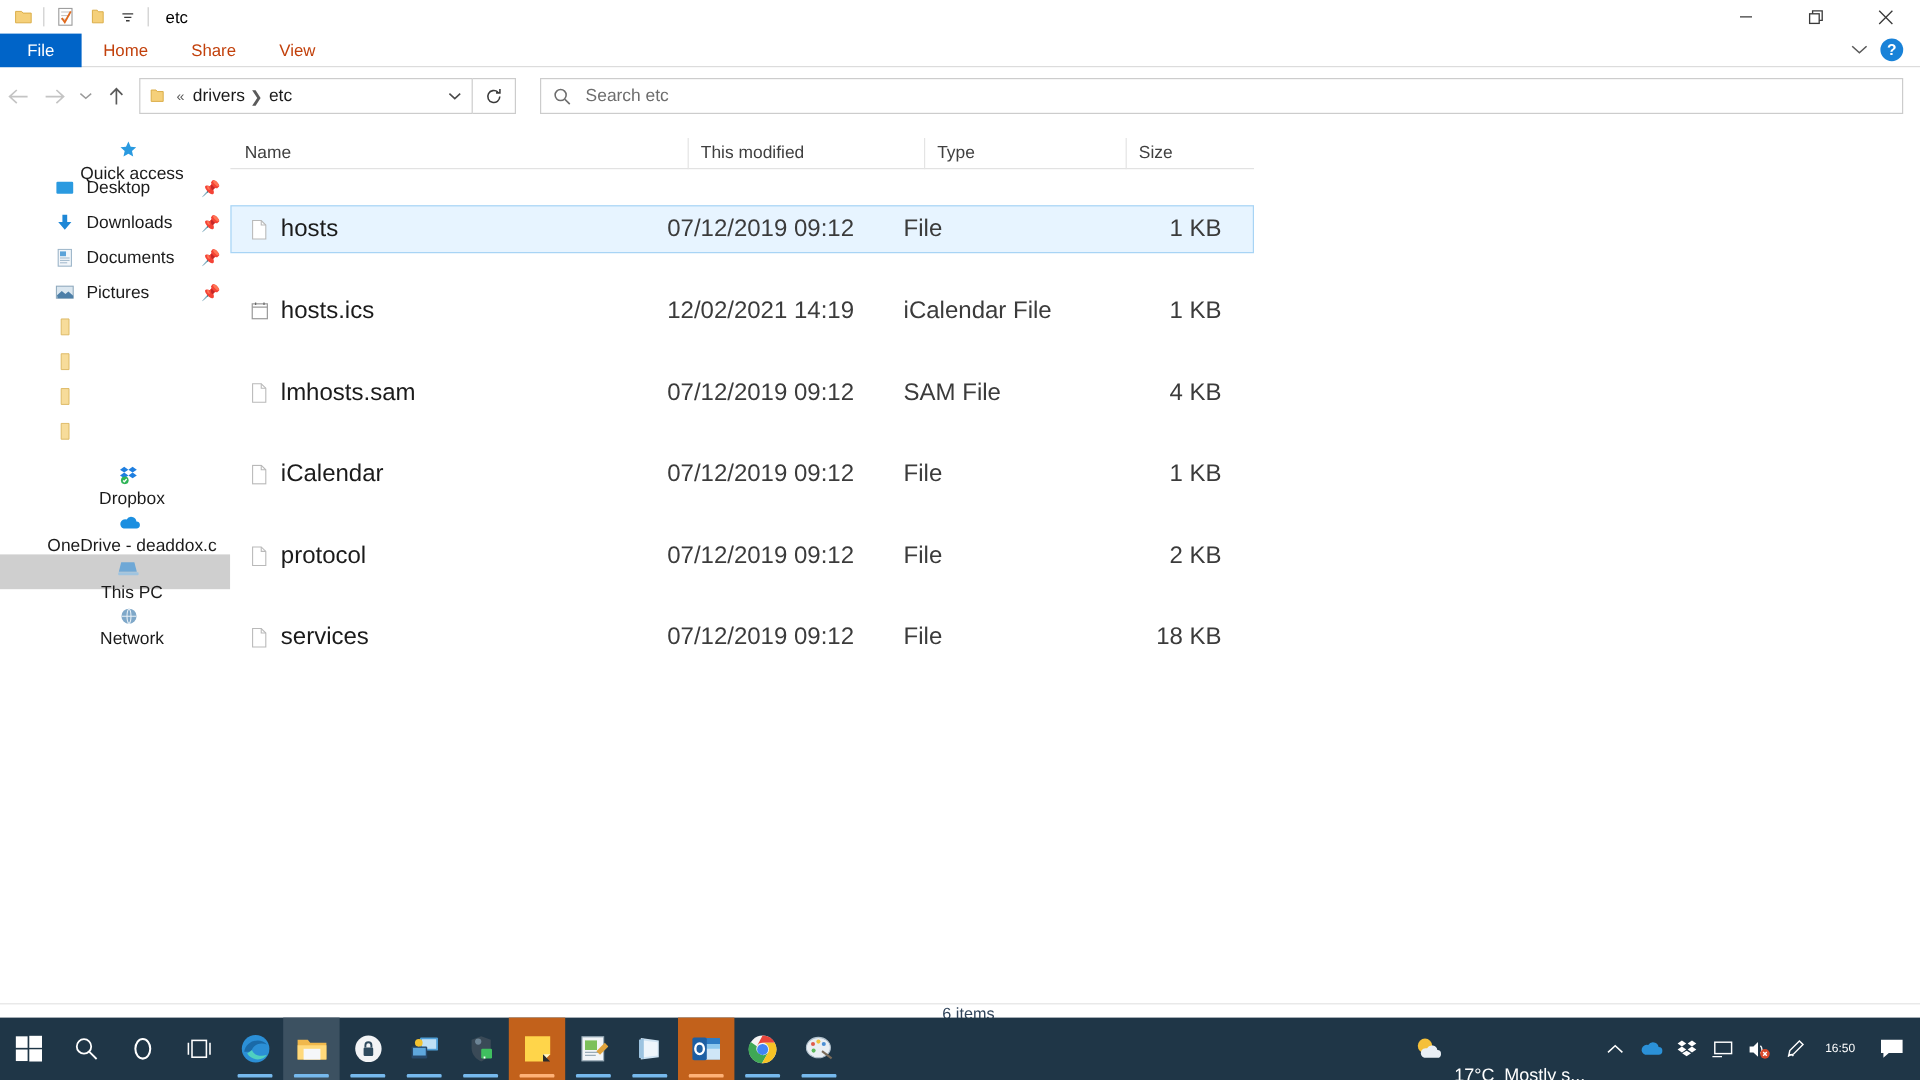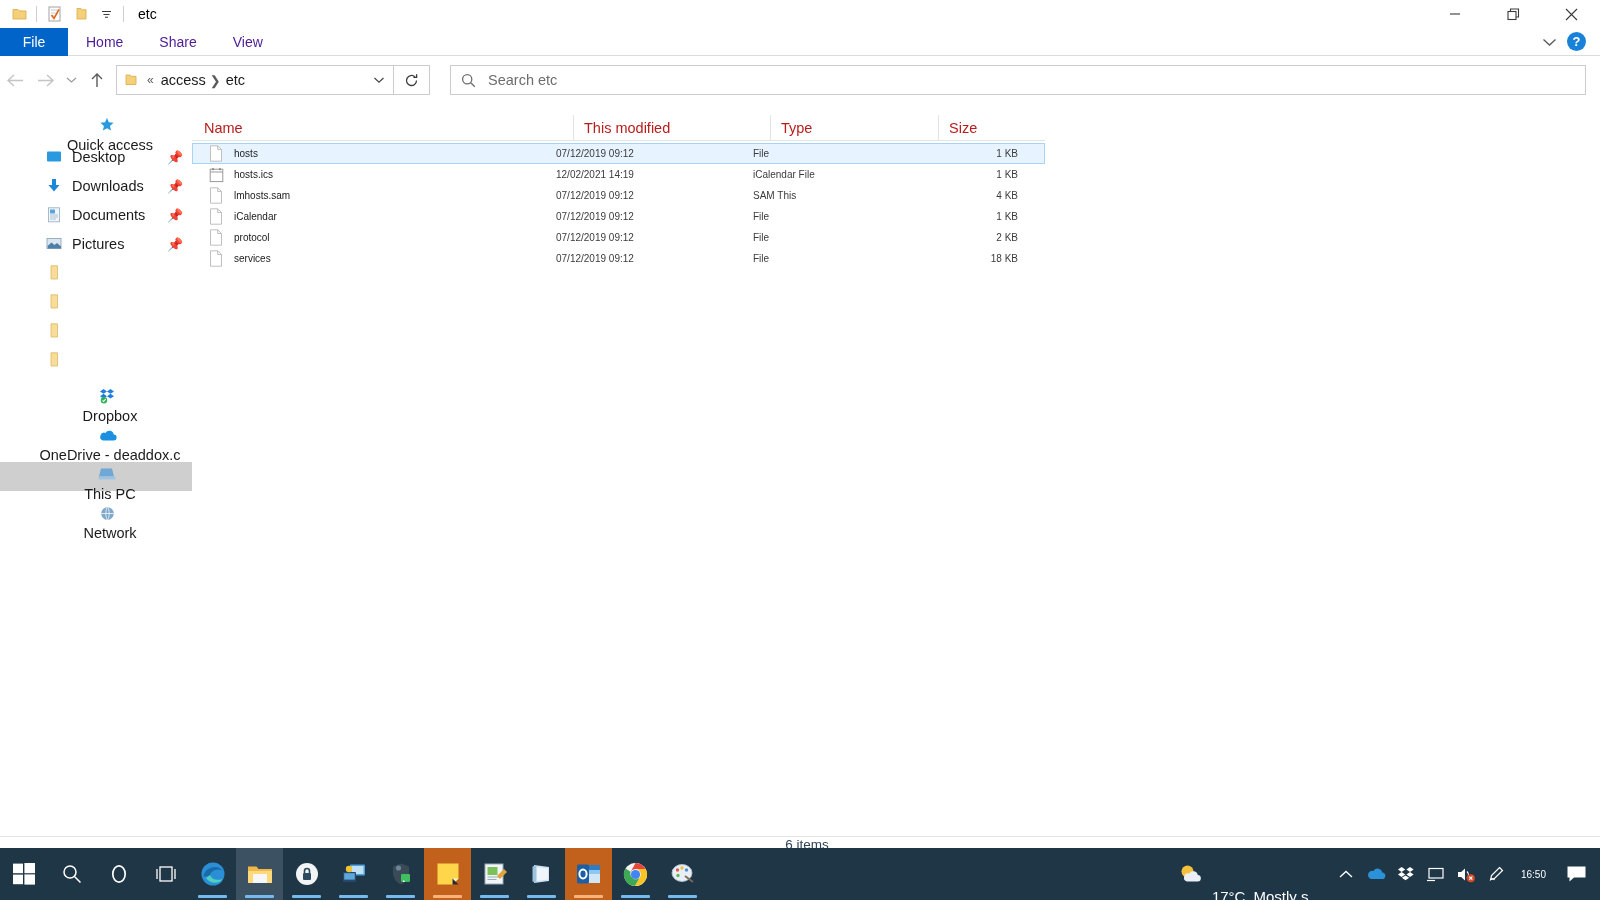--- a/index.html
+++ b/index.html
@@ -31,21 +31,21 @@
   }
 
   
   .ribbon {
     position: absolute; left: 0; top: 28px; width: 1600px; height: 28px;
     background: #ffffff; display: flex; align-items: stretch;
     border-bottom: 1px solid #dcdcdc;
   }
   .rtab {
     display: flex; align-items: center; justify-content: center;
-    font-size: 14px; color: #4c1d95; padding: 0 18px; height: 28px;
+    font-size: 14px; color: #c2410c; padding: 0 18px; height: 28px;
     white-space: nowrap;
   }
   .rtab.file {
     background: #0064c8; color: #ffffff; min-width: 68px;
   }
   .ribbon-spacer { flex: 1; }
   .ribbon-right { display: flex; align-items: center; gap: 10px; padding-right: 14px; }
   .help-icon {
     width: 19px; height: 19px; border-radius: 50%; background: #1982d8;
     color: #fff; font-size: 13px; display: flex; align-items: center;
@@ -121,35 +121,36 @@
     position: absolute; left: 192px; top: 103px; width: 24px; height: 12px;
     display: flex; align-items: center; justify-content: center;
     font-size: 11px; color: #8f8f8f;
   }
   .colheader {
     position: absolute; left: 0; top: 12px; width: 853px; height: 26px;
     display: flex; align-items: center;
     border-bottom: 1px solid #e2e2e2;
   }
   .col {
-    font-size: 14.5px; color: #b91c1c; height: 26px;
+    font-size: 14.5px; color: #404040; height: 26px;
     display: flex; align-items: center; padding-left: 10px;
     border-left: 1px solid #e4e4e4; white-space: nowrap;
   }
   .col:first-child { border-left: none; padding-left: 12px; }
   .col-name { width: 381px; }
   .col-date { width: 197px; }
   .col-type { width: 168px; }
   .col-size { width: 107px; }
 
   .filelist { position: absolute; left: 0; top: 40px; width: 853px; }
   .frow {
-    height: 21px; display: flex; align-items: center;
-    font-size: 10px; color: #1b1b1b;
+    height: 40px; display: flex; align-items: center;
+    font-size: 20px; color: #1b1b1b;
     border: 1px solid transparent;
+    margin-top: 28px;
   }
   .frow.selected {
     background: #cde8ff7a; border: 1px solid #a8d4f5;
   }
   .fname { width: 363px; display: flex; align-items: center; padding-left: 12px; }
   .ficon { width: 22px; display: flex; align-items: center; justify-content: center; margin-right: 7px; flex: 0 0 22px; }
   .fdate { width: 197px; color: #3b3b3b; }
   .ftype { width: 168px; color: #3b3b3b; }
   .fsize { width: 103px; text-align: right; color: #3b3b3b; padding-right: 6px; }
 
@@ -289,21 +290,21 @@
       </svg>
   </div>
 
   <div class="addrbox">
     <div class="addr-folder">
       <svg width="14" height="14" viewBox="0 0 14 14">
           <path d="M2 2h4l1 1.3h5V11.5H2z" fill="#f5d07a" stroke="#d9ab45" stroke-width="0.8"></path>
         </svg>
     </div>
     <span class="crumb-sep">«</span>
-    <span class="crumb">access</span>
+    <span class="crumb">drivers</span>
     <span class="crumb-chev">❯</span>
     <span class="crumb">etc</span>
     <div class="addr-caret">
       <svg width="12" height="8" viewBox="0 0 12 8">
           <path d="M1.5 2l4.5 4.2L10.5 2" fill="none" stroke="#4a4a4a" stroke-width="1.3"></path>
         </svg>
     </div>
   </div>
   <div class="refreshbtn">
     <svg width="15" height="15" viewBox="0 0 15 15" fill="none" stroke="#3a3a3a" stroke-width="1.3">
@@ -517,21 +518,21 @@
       <div class="fname">
         <span class="ficon">
           <svg width="14" height="17" viewBox="0 0 14 17">
               <path d="M1.5 0.8h7.2L12.5 4.5v11.7h-11z" fill="#ffffff" stroke="#b9b9b9" stroke-width="0.9"></path>
               <path d="M8.7 0.8v3.7h3.8" fill="none" stroke="#b9b9b9" stroke-width="0.9"></path>
             </svg>
         </span>
         <span>lmhosts.sam</span>
       </div>
       <div class="fdate">07/12/2019 09:12</div>
-      <div class="ftype">SAM This</div>
+      <div class="ftype">SAM File</div>
       <div class="fsize">4 KB</div>
     </div>
 
     <div class="frow">
       <div class="fname">
         <span class="ficon">
           <svg width="14" height="17" viewBox="0 0 14 17">
               <path d="M1.5 0.8h7.2L12.5 4.5v11.7h-11z" fill="#ffffff" stroke="#b9b9b9" stroke-width="0.9"></path>
               <path d="M8.7 0.8v3.7h3.8" fill="none" stroke="#b9b9b9" stroke-width="0.9"></path>
             </svg>

